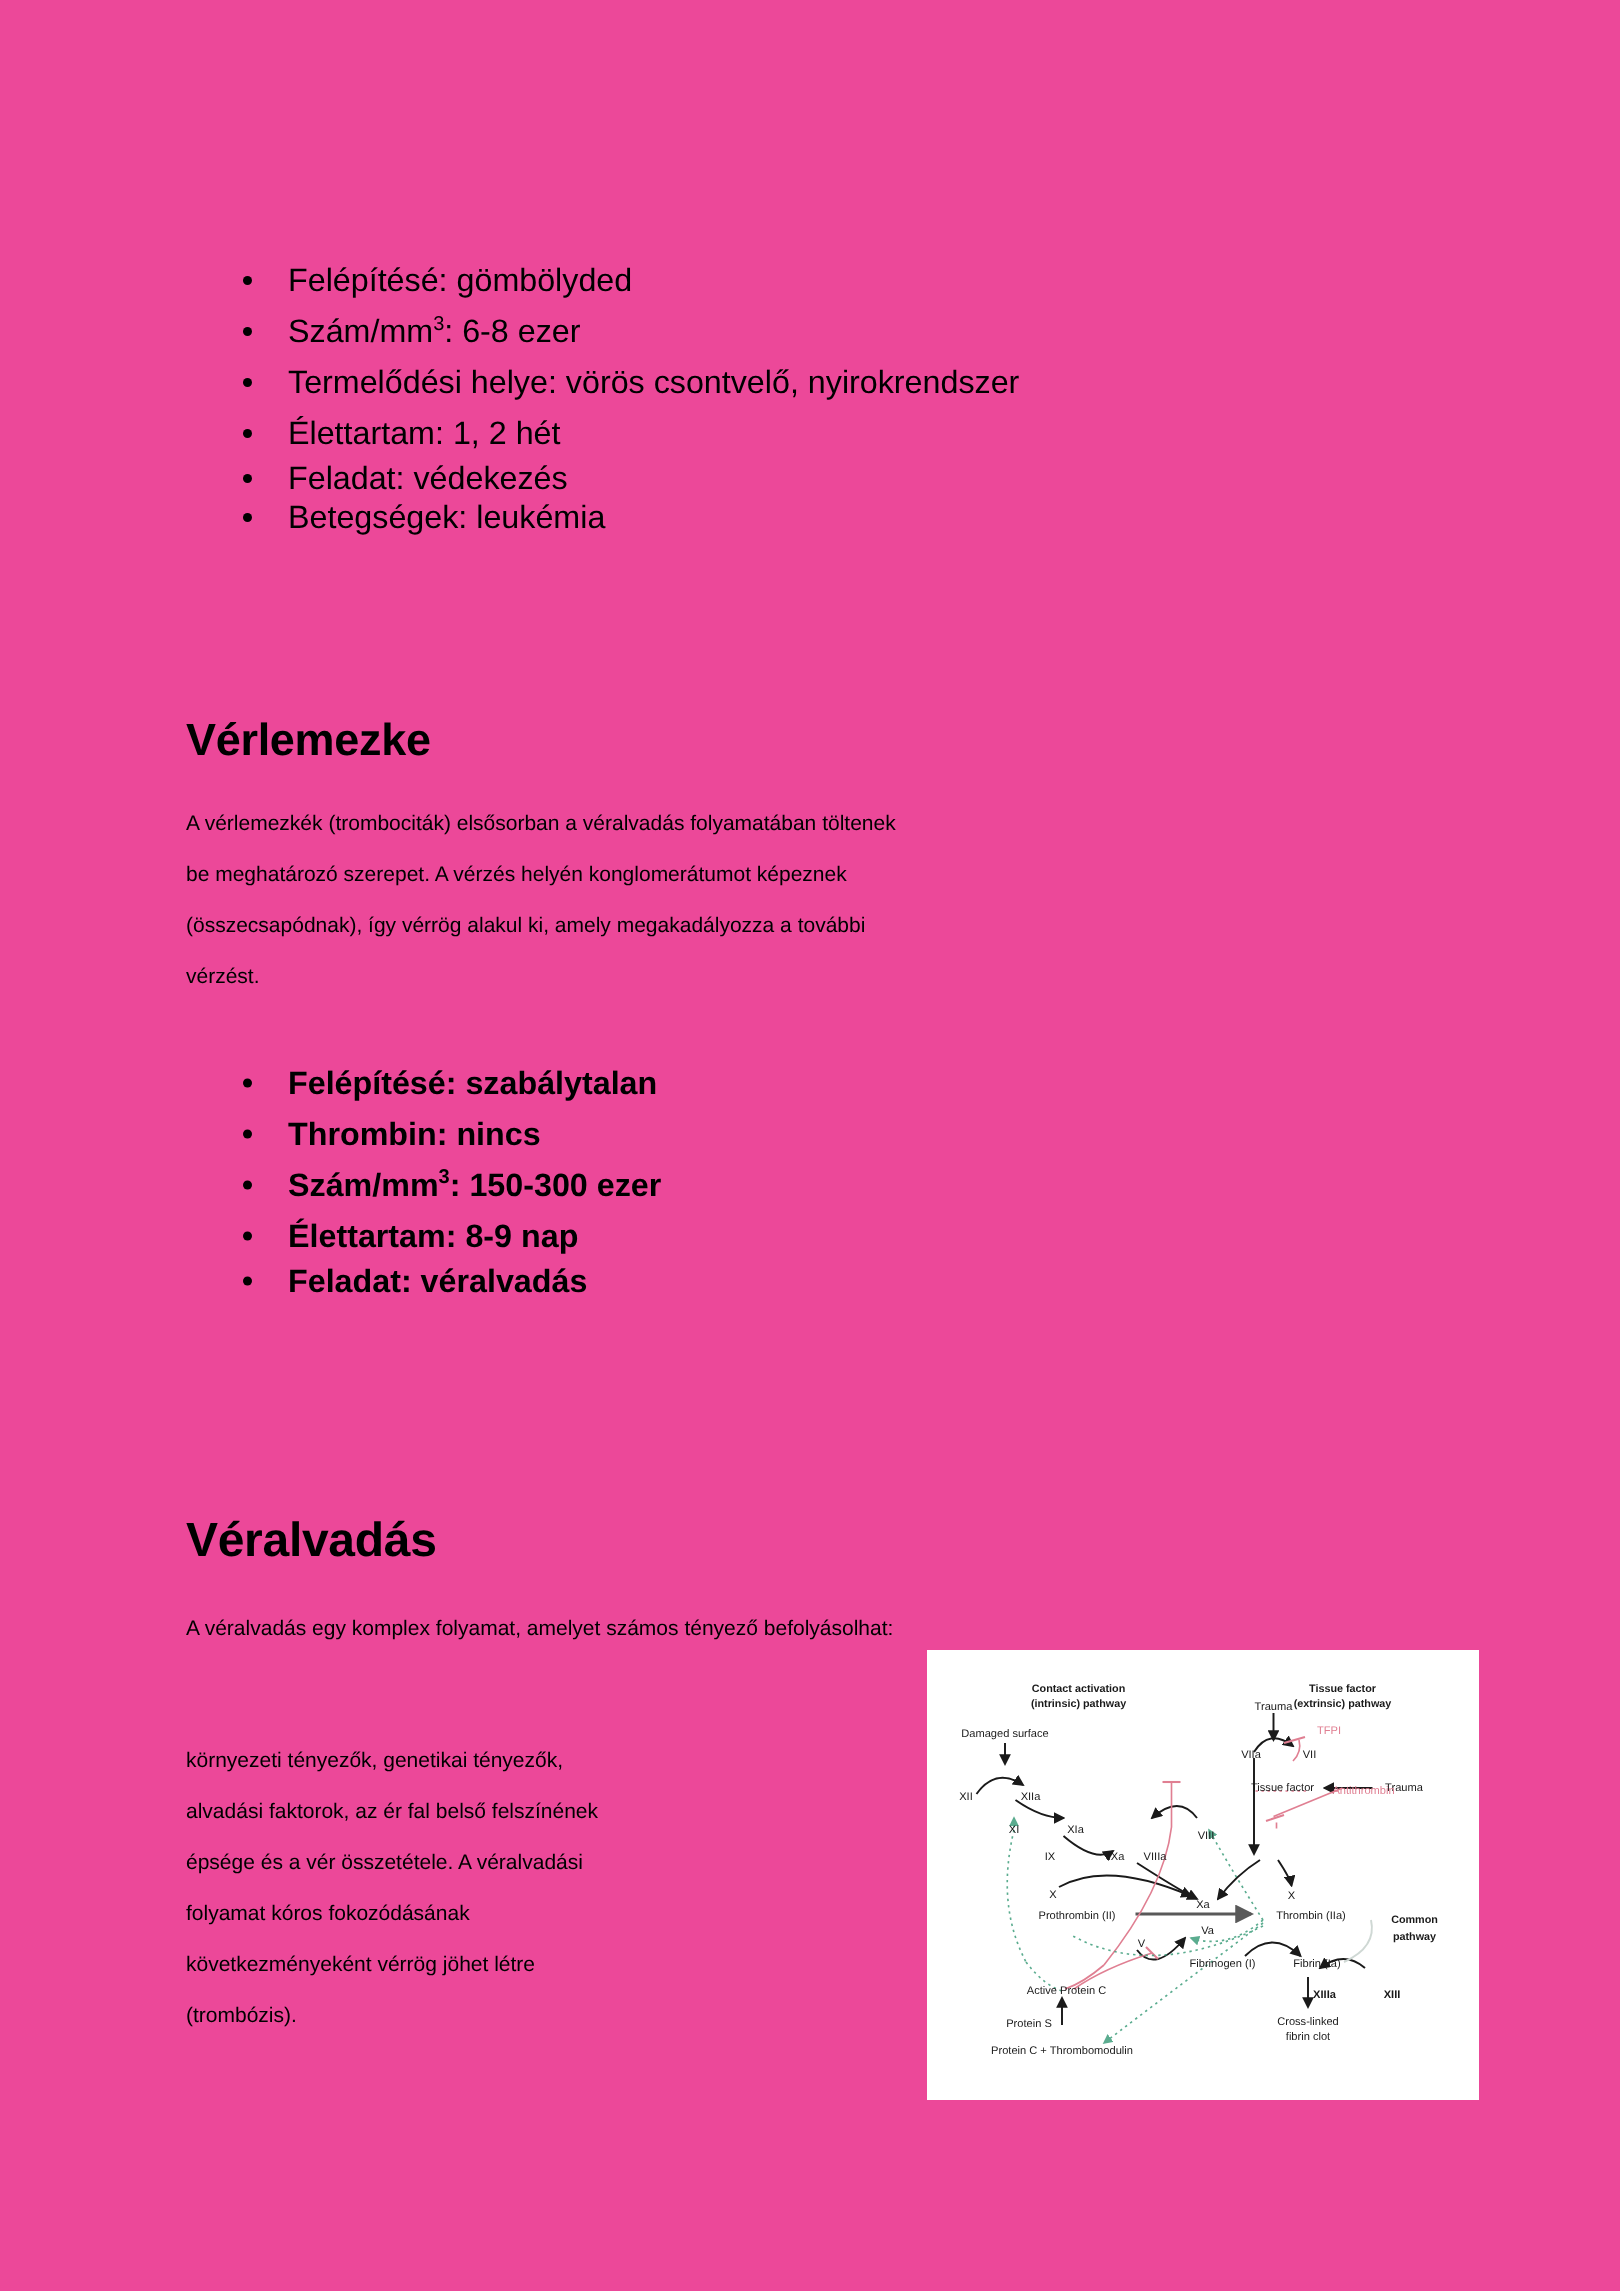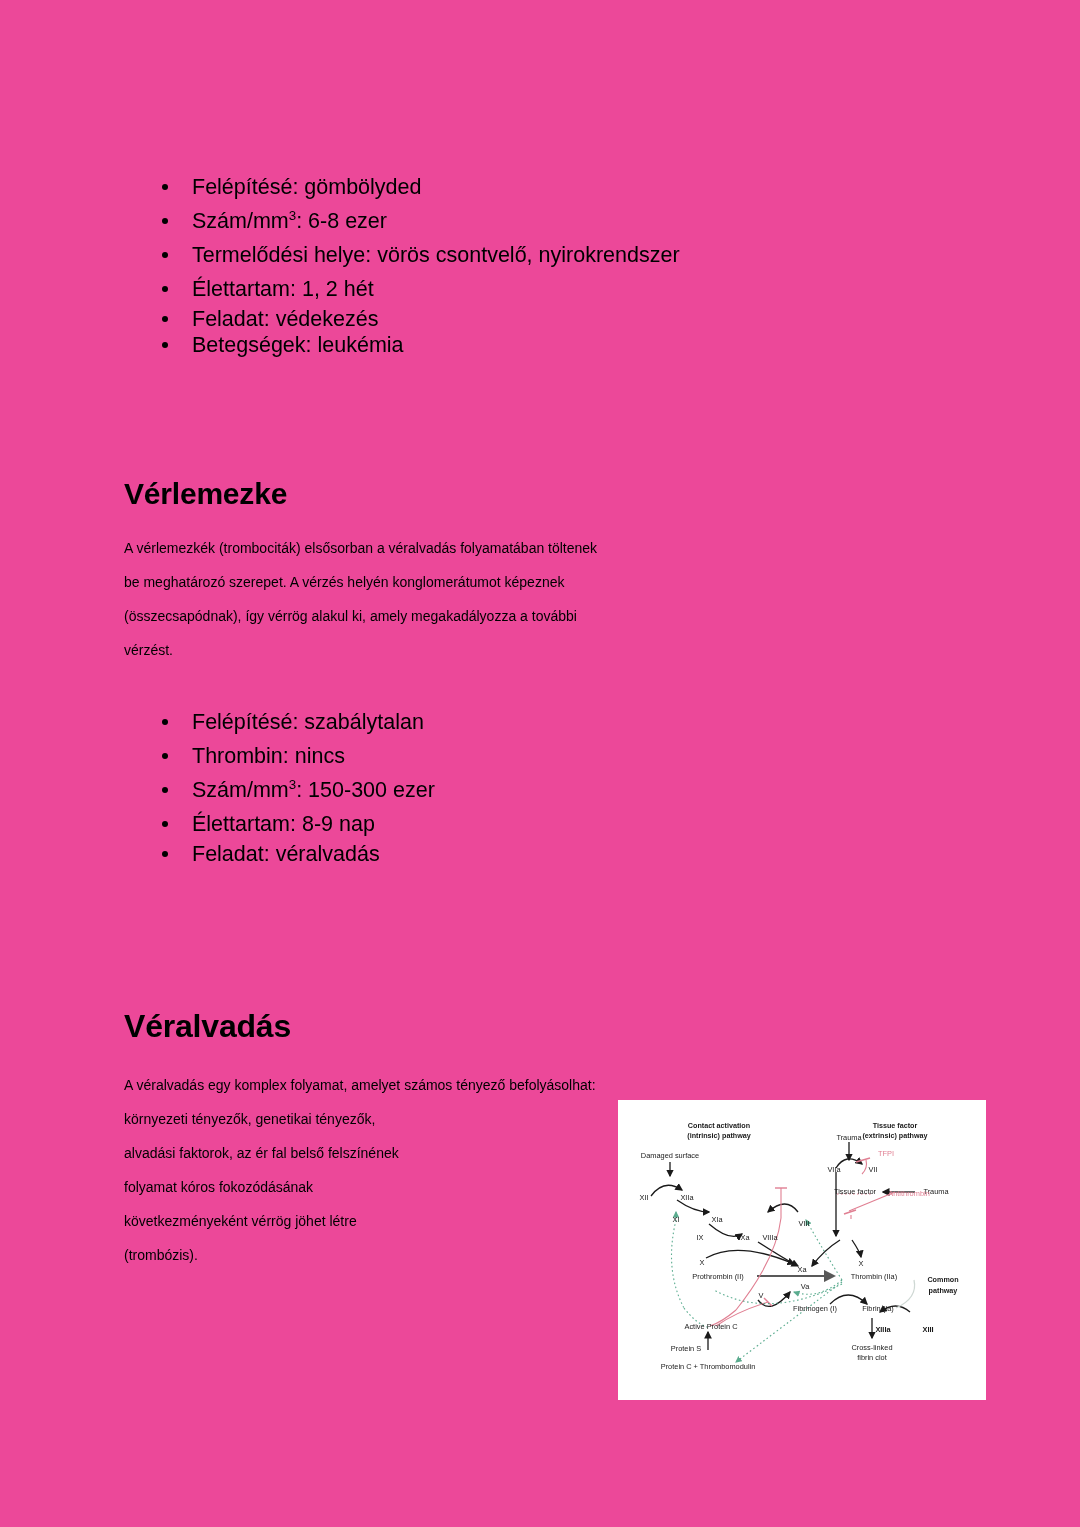--- a/index.html
+++ b/index.html
@@ -103,35 +103,36 @@
 
   <h2 class="heading h-medium" style="top:476px;">Vérlemezke</h2>
 
   <div class="para" style="top:531px; width:820px;">
     <div>A vérlemezkék (trombociták) elsősorban a véralvadás folyamatában töltenek</div>
     <div>be meghatározó szerepet. A vérzés helyén konglomerátumot képeznek</div>
     <div>(összecsapódnak), így vérrög alakul ki, amely megakadályozza a további</div>
     <div>vérzést.</div>
   </div>
 
-  <ul class="bullet-list" style="top:705px;">
+  <ul class="bullet-list" style="top:705px;font-weight:bold;">
     <li class="bullet-item">Felépítésé: szabálytalan</li>
     <li class="bullet-item">Thrombin: nincs</li>
     <li class="bullet-item"><span>Szám/mm</span><sup>3</sup><span>: 150-300 ezer</span></li>
     <li class="bullet-item">Élettartam: 8-9 nap</li>
     <li class="bullet-item tight">Feladat: véralvadás</li>
   </ul>
 
   <h1 class="heading h-large" style="top:1003px;">Véralvadás</h1>
 
   <div class="para" style="top:1068px; width:840px;">A véralvadás egy komplex folyamat, amelyet számos tényező befolyásolhat:</div>
 
-  <div class="para" style="top:1102px; width:480px;">
+  <div class="para" style="top:1156px; width:480px;">
     <div>környezeti tényezők, genetikai tényezők,</div>
     <div>alvadási faktorok, az ér fal belső felszínének</div>
+    <div>épsége és a vér összetétele. A véralvadási</div>
     <div>folyamat kóros fokozódásának</div>
     <div>következményeként vérrög jöhet létre</div>
     <div>(trombózis).</div>
   </div>
 
   <div class="figure">
     <svg viewBox="0 0 368 300" xmlns="http://www.w3.org/2000/svg">
       <defs>
         <marker id="ahB" markerWidth="6" markerHeight="6" refX="5" refY="3" orient="auto">
           <path d="M0,0 L6,3 L0,6 z" fill="#1a1a1a"></path>

